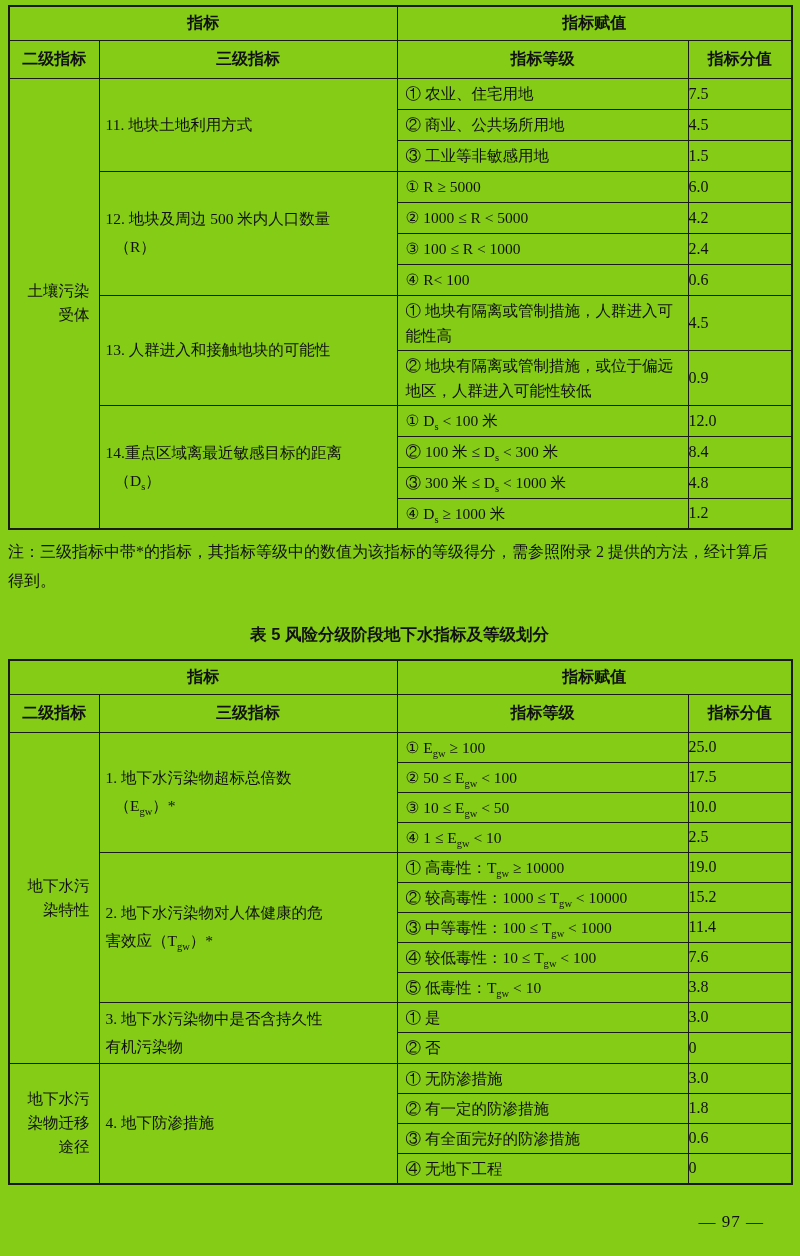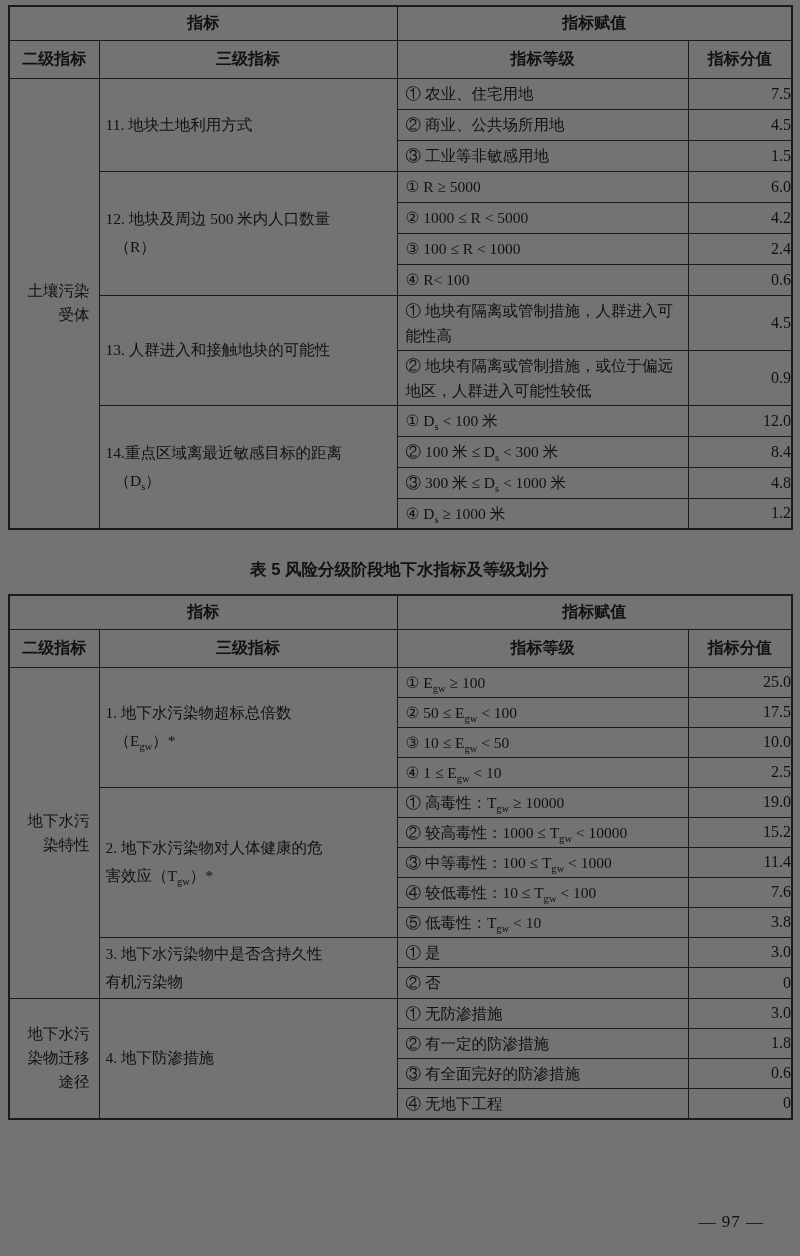--- a/index.html
+++ b/index.html
@@ -6,21 +6,21 @@
   html,body { background:#ffffff; }
   body {
     width:800px; height:1256px;
     font-family:"Liberation Serif","DejaVu Serif",serif;
     color:#111111;
   }
   .page {
     position:relative;
     width:800px; height:1256px;
     padding:5px 9px 0 8px;
-    background:#737373;
+    background:#84cc16;
     overflow:hidden;
   }
   table.t {
     border-collapse:collapse;
     table-layout:fixed;
     width:783px;
     border:2px solid #1a1a1a;
   }
   table.t td, table.t th { border:1px solid #1a1a1a; vertical-align:middle; }
   col.c1 { width:90px; }
@@ -38,21 +38,21 @@
   tr.r30 { height:30px; }
   td.cat {
     text-align:right; font-size:15.5px; line-height:24px; padding:0 9px;
   }
   td.ind { font-size:15.5px; line-height:28px; padding:2px 4px 2px 6px; }
   td.ind .l2 { padding-left:9px; }
   td.grade {
     font-size:15.5px; line-height:25px;
     text-align:left; padding:2px 12px 2px 8px;
   }
-  td.score { text-align:right; font-size:16px;margin-left:44px; }
+  td.score { text-align:left; font-size:16px;margin-left:44px; }
   sub { font-size:68%; line-height:0; }
   .note {
     margin:7px 0 0 0; max-width:770px;
     font-size:16px; line-height:29px; text-align:left;
   }
   .tbl-title {
     margin-top:29px; margin-bottom:13px;
     text-align:center;
     font-family:"Liberation Sans","DejaVu Sans",sans-serif;
     font-weight:bold; font-size:16.5px;
@@ -152,20 +152,21 @@
       <td class="grade">③ 300 米 ≤ D<sub>s</sub> &lt; 1000 米</td>
       <td class="score">4.8</td>
     </tr>
     <tr class="r31">
       <td class="grade">④ D<sub>s</sub> ≥ 1000 米</td>
       <td class="score">1.2</td>
     </tr>
     </tbody>
   </table>
 
+  <p class="note">注：三级指标中带*的指标，其指标等级中的数值为该指标的等级得分，需参照附录 2 提供的方法，经计算后得到。</p>
 
   <h3 class="tbl-title">表 5 风险分级阶段地下水指标及等级划分</h3>
 
   <table class="t">
     <colgroup>
         <col class="c1">
         <col class="c2">
         <col class="c3">
         <col class="c4">
       </colgroup>

